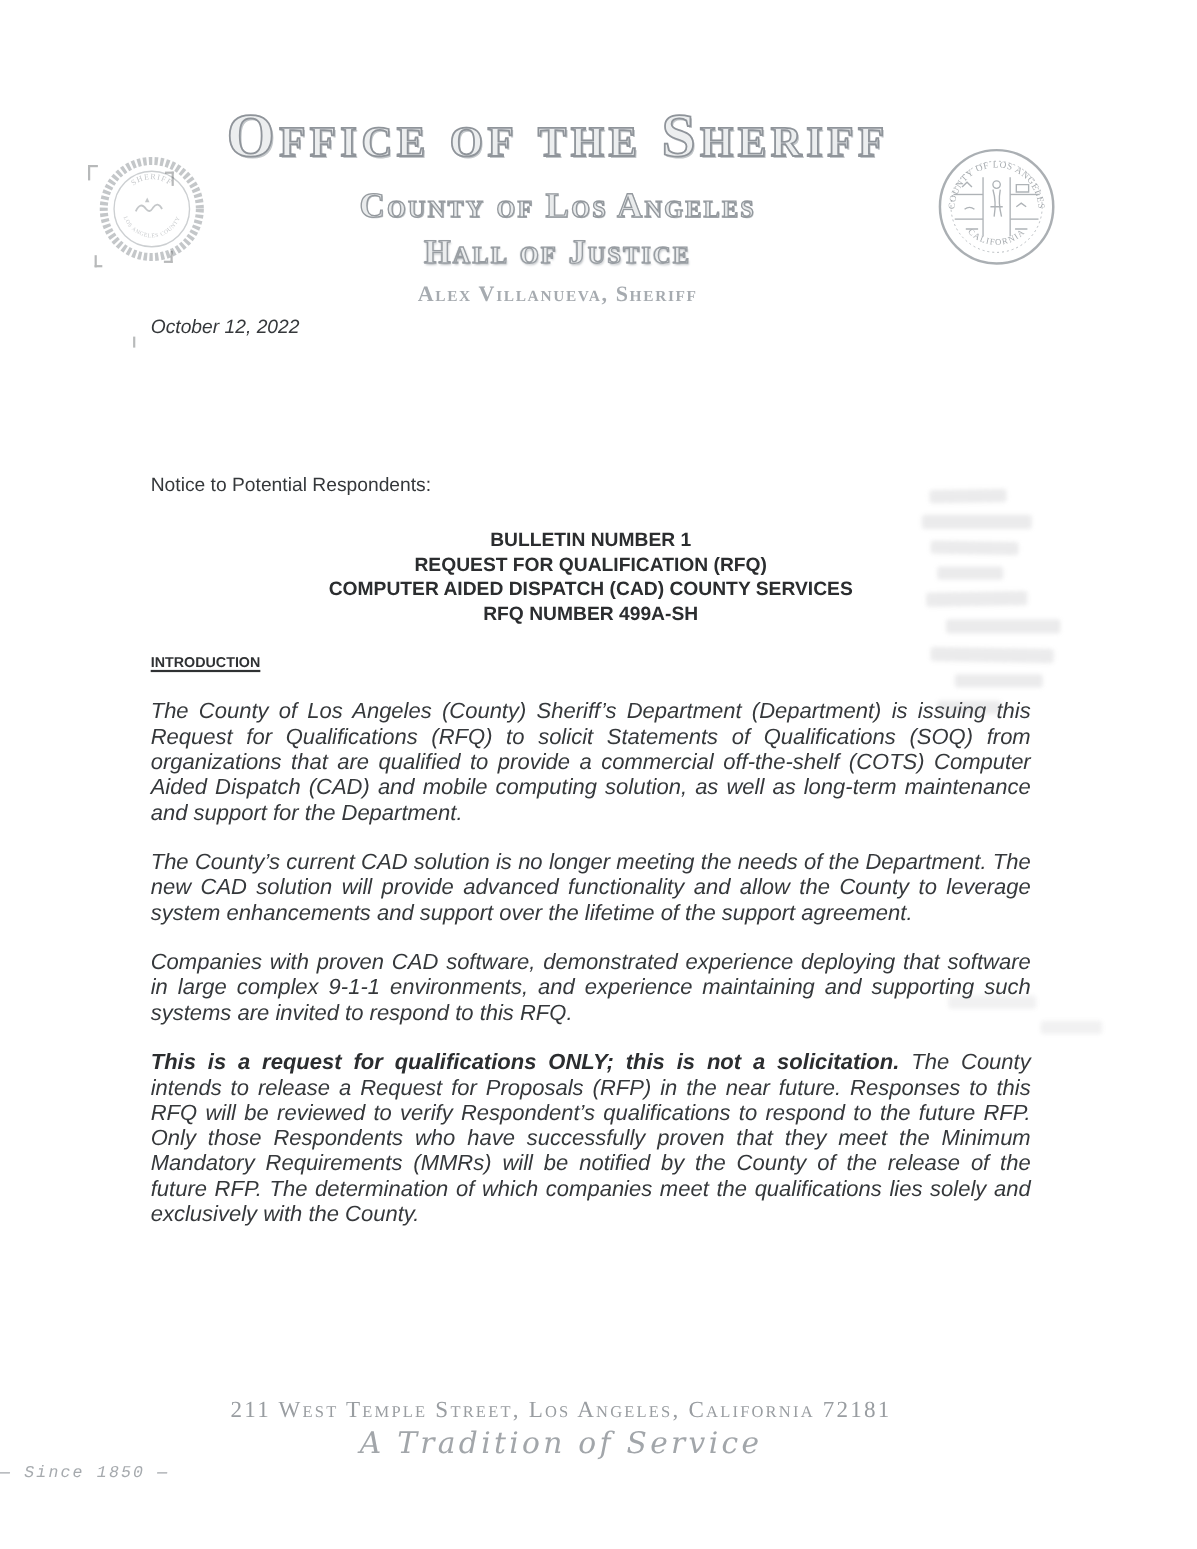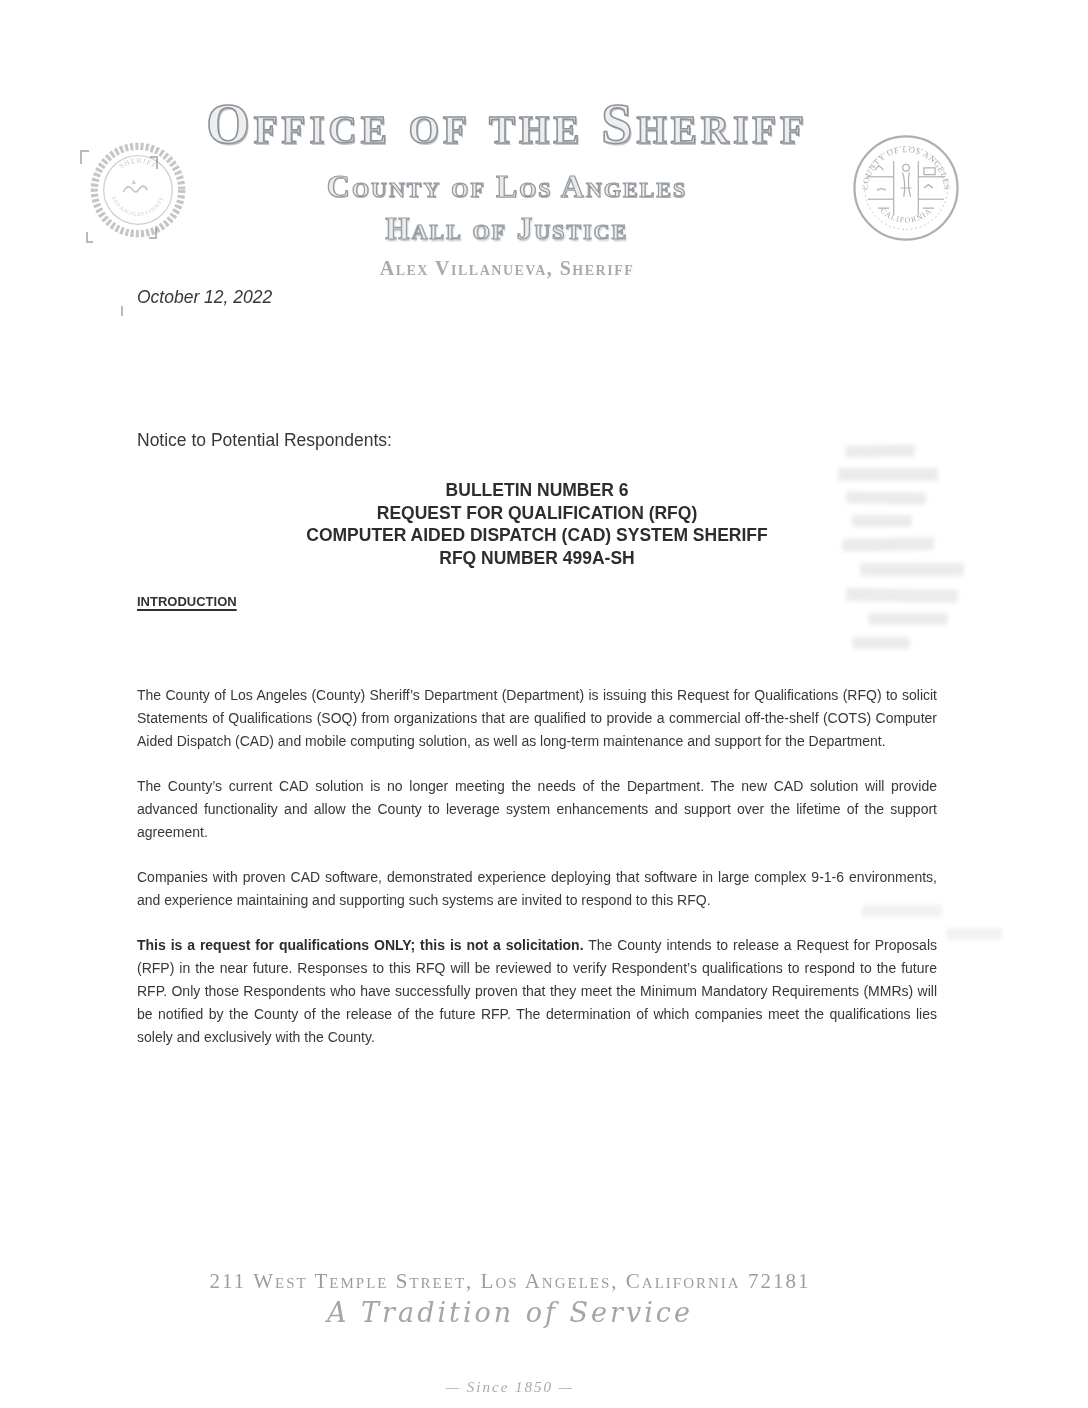--- a/index.html
+++ b/index.html
@@ -87,26 +87,27 @@
     font-size: 13px;
     font-weight: 700;
     color: #2f3133;
     text-decoration: underline;
     text-decoration-thickness: 2px;
     text-underline-offset: 3px;
   }
 
   .body-column {
     position: absolute;
-    left: 137px; top: 684px;
+    left: 137px; top: 636px;
     width: 800px;
-    font-size: 14px;
+    font-size: 20px;
     line-height: 23px;
     text-align: justify;
     color: #35383b;
+    font-style: italic;
   }
   .body-column p { margin: 0 0 22px 0; }
   .body-column p:last-child { margin-bottom: 4px; }
   .bold-lead { font-weight: 700; color: #2b2d2f; }
 
   
   .footer-address {
     position: absolute;
     left: 0; right: 68px;
     top: 1269px;
@@ -129,29 +130,28 @@
     font-size: 27px;
     letter-spacing: 3px;
     color: #a2a6aa;
     filter: blur(0.3px);
     white-space: nowrap;
   }
   .footer-motto-sub {
     position: absolute;
     left: 0; right: 68px;
     top: 1331px;
-    text-align: center;
-    font-family: Liberation Serif, serif;
+    text-align: left;
+    font-family: Liberation Mono, monospace;
     font-style: italic;
     font-size: 15px;
     letter-spacing: 2px;
     color: #a6aaae;
     filter: blur(0.3px);
     white-space: nowrap;
-    margin-top: 48px;
   }
 
   
   .ghost {
     position: absolute;
     background: rgba(128,132,137,0.16);
     border-radius: 3px;
     filter: blur(2px);
   }
   .speck {
@@ -207,32 +207,32 @@
       <path d="M 47,36 q 3,10 1,22 M 53,36 q -2,10 1,22 M 45,50 h 10"></path>
       <path d="M 22,34 l 4,-4 l 4,4 M 66,32 h 10 v 6 h -10 z M 24,52 q 4,-3 8,0 M 66,50 l 4,-3 l 4,3"></path>
       <path d="M 25,68 h 10 M 65,68 h 10"></path>
     </g>
   </svg>
 
   <div class="date-line">October 12, 2022</div>
   <div class="notice-line">Notice to Potential Respondents:</div>
 
   <div class="subject-block">
-    <div>BULLETIN NUMBER 6</div>
+    <div>BULLETIN NUMBER 1</div>
     <div>REQUEST FOR QUALIFICATION (RFQ)</div>
-    <div>COMPUTER AIDED DISPATCH (CAD) SYSTEM SHERIFF</div>
+    <div>COMPUTER AIDED DISPATCH (CAD) COUNTY SERVICES</div>
     <div>RFQ NUMBER 499A-SH</div>
   </div>
 
   <div class="section-heading">INTRODUCTION</div>
 
   <div class="body-column">
     <p>The County of Los Angeles (County) Sheriff’s Department (Department) is issuing this Request for Qualifications (RFQ) to solicit Statements of Qualifications (SOQ) from organizations that are qualified to provide a commercial off-the-shelf (COTS) Computer Aided Dispatch (CAD) and mobile computing solution, as well as long-term maintenance and support for the Department.</p>
     <p>The County’s current CAD solution is no longer meeting the needs of the Department. The new CAD solution will provide advanced functionality and allow the County to leverage system enhancements and support over the lifetime of the support agreement.</p>
-    <p>Companies with proven CAD software, demonstrated experience deploying that software in large complex 9-1-6 environments, and experience maintaining and supporting such systems are invited to respond to this RFQ.</p>
+    <p>Companies with proven CAD software, demonstrated experience deploying that software in large complex 9-1-1 environments, and experience maintaining and supporting such systems are invited to respond to this RFQ.</p>
     <p><span class="bold-lead">This is a request for qualifications ONLY; this is not a solicitation.</span><span>  The County intends to release a Request for Proposals (RFP) in the near future.  Responses to this RFQ will be reviewed to verify Respondent’s qualifications to respond to the future RFP.  Only those Respondents who have successfully proven that they meet the Minimum Mandatory Requirements (MMRs) will be notified by the County of the release of the future RFP.  The determination of which companies meet the qualifications lies solely and exclusively with the County.</span></p>
   </div>
 
   <div class="footer-address">211 West Temple Street, Los Angeles, California 72181</div>
   <div class="footer-motto">A Tradition of Service</div>
   <div class="footer-motto-sub">— Since 1850 —</div>
 
   <div class="ghost" style="left:845px; top:445px; width:70px;  height:12px; transform:rotate(-1deg);"></div>
   <div class="ghost" style="left:838px; top:468px; width:100px; height:13px;"></div>
   <div class="ghost" style="left:846px; top:492px; width:80px;  height:12px; transform:rotate(1deg);"></div>

